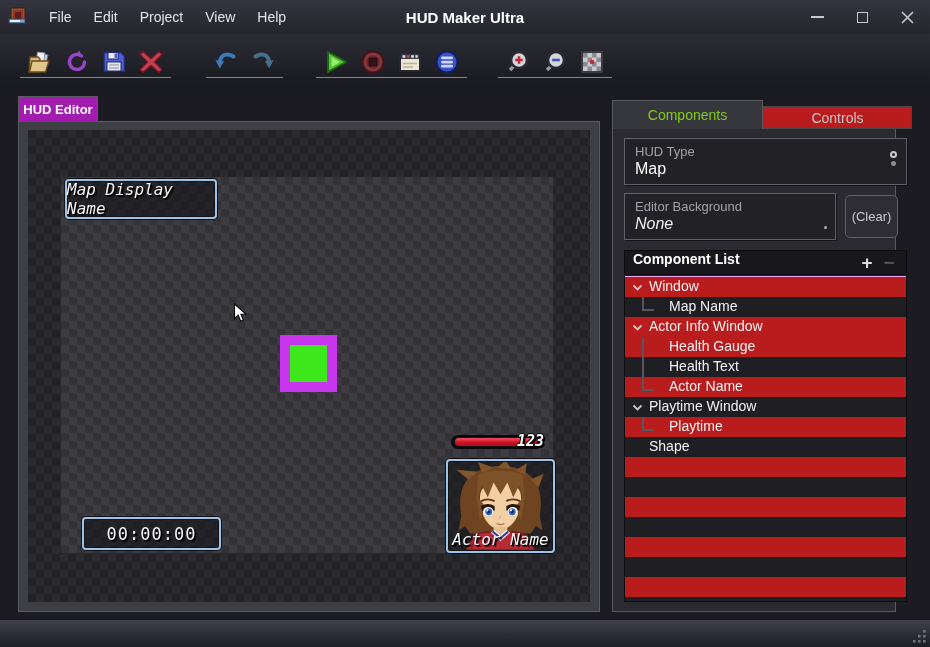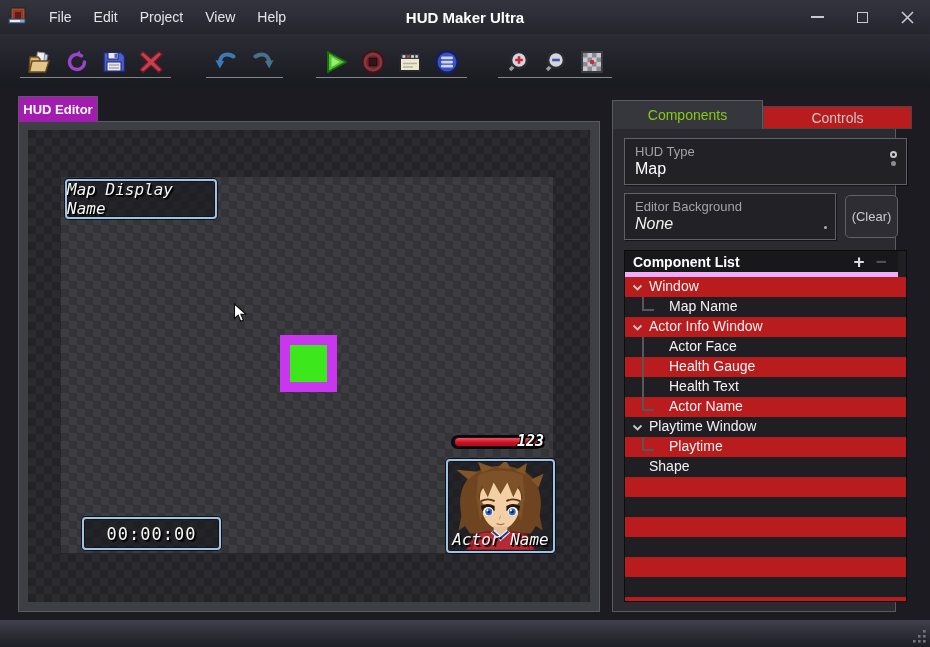--- a/index.html
+++ b/index.html
@@ -89,22 +89,22 @@
   .spin { position:absolute; right:9px; top:12px; display:flex; flex-direction:column; align-items:center; gap:3px; }
   .spin .ring { width:7px; height:7px; border:2px solid #c9c9cf; border-radius:50%; }
   .spin .dotf { width:5px; height:5px; background:#8c8c94; border-radius:50%; }
   .mini-dot { position:absolute; right:8px; bottom:10px; width:3px; height:3px; background:#aeaeb4; border-radius:50%; }
   .clear-btn { position:absolute; left:232px; top:66px; width:53px; height:43px;
     background:#2d2d33; border:1px solid #60606a; border-radius:5px;
     color:#c9c9cf; font-size:13px; display:flex; align-items:center; justify-content:center; }
 
   .complist { position:absolute; left:11px; top:121px; width:283px; height:352px;
     border:1px solid #0c0c0e; background:#1f1f23; overflow:hidden; }
-  .cl-header { position:absolute; left:0; top:0; right:8px; height:26px; background:#18181b;
-    border-bottom:5px solid #f0abfc; display:flex; align-items:center; }
+  .cl-header { position:absolute; left:0; top:0; right:0; height:26px; background:#18181b;
+    border-bottom:1px solid #f0abfc; display:flex; }
   .cl-title { color:#ffffff; font-size:14px; font-weight:bold; margin-left:8px; flex:1; }
   .cl-btn { width:22px; font-size:19px; font-weight:bold; text-align:center; line-height:24px; }
   .cl-add { color:#dcdcdf; }
   .cl-remove { color:#515158; margin-right:6px; }
   .cl-rows { position:absolute; left:0; top:26px; right:0; bottom:0; }
   .cl-row { position:relative; height:20px; display:flex; align-items:center; }
   .cl-row.odd { background:#b91c1c; }
   .cl-row.even { background:#1f1f23; }
   .cl-label { color:#f2f2f4; font-size:14px; position:absolute; top:1px; }
   .lv0 .cl-label { left:24px; }
@@ -367,24 +367,20 @@
             <div class="cl-row even lv1">
               <span class="conn last"></span>
               <span class="cl-label">Map Name</span>
             </div>
             <div class="cl-row odd lv0">
               <svg class="chev" width="11" height="7" viewBox="0 0 11 7">
                 <path d="M1.5 1.5 L5.5 5.5 L9.5 1.5" stroke="#c9c9cf" stroke-width="1.8" fill="none"></path>
               </svg>
               <span class="cl-label">Actor Info Window</span>
             </div>
-            <div class="cl-row even lv1">
-              <span class="conn mid"></span>
-              <span class="cl-label">Actor Face</span>
-            </div>
             <div class="cl-row odd lv1">
               <span class="conn mid"></span>
               <span class="cl-label">Health Gauge</span>
             </div>
             <div class="cl-row even lv1">
               <span class="conn mid"></span>
               <span class="cl-label">Health Text</span>
             </div>
             <div class="cl-row odd lv1">
               <span class="conn last"></span>

